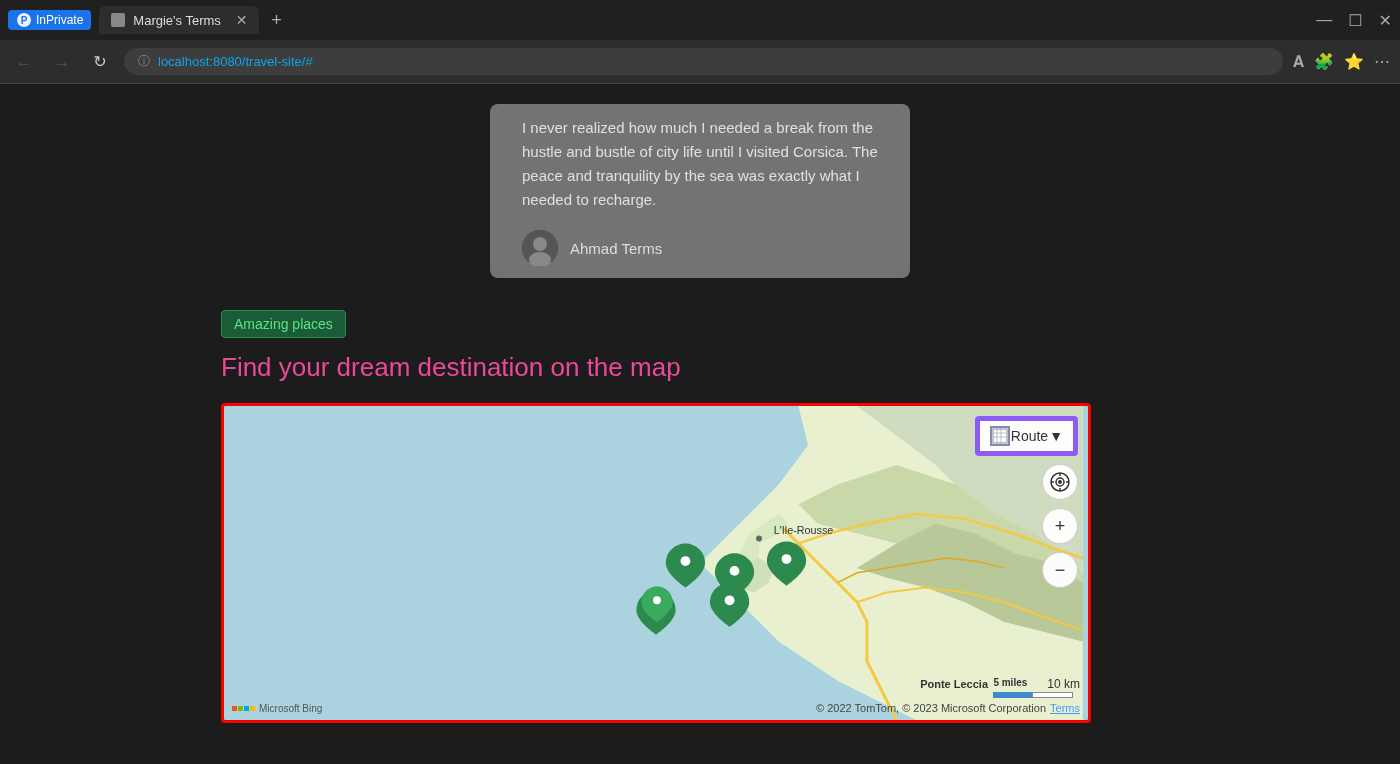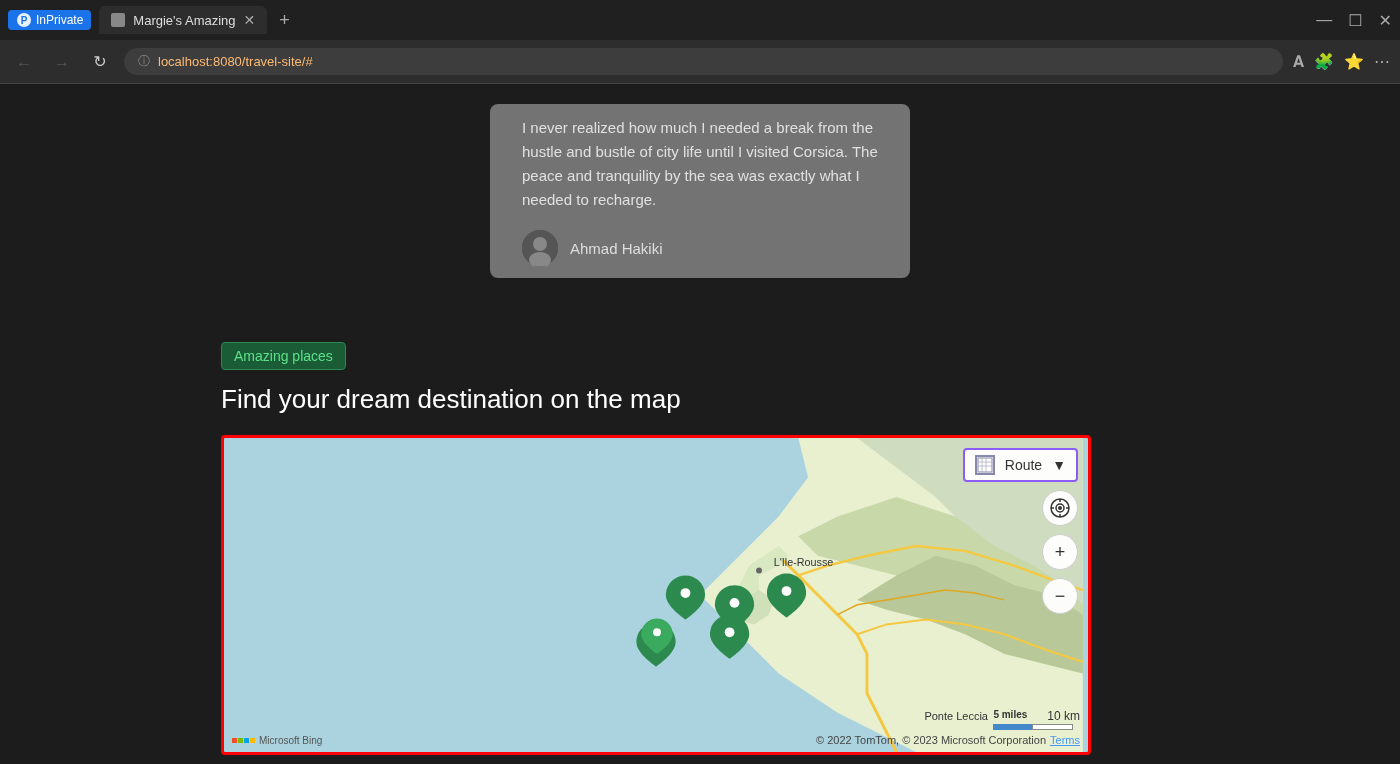--- a/index.html
+++ b/index.html
@@ -114,21 +114,21 @@
       font-size: 13px;
       color: #ddd;
       display: flex;
       align-items: center;
       gap: 8px;
     }
     .address-icon {
       color: #888;
       font-size: 12px;
     }
-    .address-text { color: #fdba74; }
+    .address-text { color: #0ea5e9; }
     .nav-right-icons {
       display: flex;
       align-items: center;
       gap: 10px;
       color: #aaa;
       font-size: 16px;
     }
 
     
     .page-content {
@@ -183,34 +183,33 @@
 
     
     .amazing-places-section {
       padding: 32px 0 0 0;
       display: flex;
       flex-direction: column;
       align-items: center;
     }
     .section-inner {
       width: 958px;
-      margin-top: 32px;
     }
     .section-badge {
       display: inline-block;
       background: #1a5c36;
       color: #5de08a;
       border: 1px solid #2a8a50;
       border-radius: 4px;
       padding: 5px 12px;
       font-size: 14px;
       margin-bottom: 14px;
     }
     .section-title {
-      color: #ffffff;
+      color: #ec4899;
       font-size: 26px;
       font-weight: 400;
       margin-bottom: 20px;
     }
 
     
     .map-wrapper {
       border: 3px solid red;
       border-radius: 4px;
       width: 870px;
@@ -236,26 +235,26 @@
       position: absolute;
       top: 10px;
       right: 10px;
       display: flex;
       flex-direction: column;
       align-items: flex-end;
       gap: 8px;
     }
     .route-dropdown {
       background: rgba(255,255,255,0.95);
-      border: 2px solid #8b5cf6;
+      border: 5px solid #8b5cf6;
       border-radius: 4px;
       padding: 5px 10px;
       display: flex;
       align-items: center;
-      gap: 10px;
+      gap: 1px;
       font-size: 14px;
       color: #333;
       cursor: pointer;
     }
     .route-icon {
       width: 20px;
       height: 20px;
       border: 2px solid #8888aa;
       display: flex;
       align-items: center;
@@ -340,20 +339,21 @@
       flex: 1;
       background: #fff;
       border: 1px solid #888;
     }
     .ponte-leccia-label {
       position: absolute;
       bottom: 30px;
       right: 100px;
       font-size: 11px;
       color: #333;
+      font-weight: bold;
     }
 
     
     .footer-section {
       background: #1c1c1c;
       text-align: center;
       padding: 28px;
       color: #ddd;
       font-size: 22px;
     }
@@ -375,21 +375,21 @@
       <div class="inprivate-badge">
         <svg width="16" height="16" viewBox="0 0 16 16">
           <circle cx="8" cy="8" r="7" fill="white" opacity="0.9"></circle>
           <text x="8" y="12" text-anchor="middle" fill="#1a73e8" font-size="10" font-weight="bold">P</text>
         </svg>
         <span>InPrivate</span>
       </div>
 
       <div class="tab">
         <div class="tab-icon"></div>
-        <span>Margie's Amazing</span>
+        <span>Margie's Terms</span>
         <span class="tab-close">✕</span>
       </div>
       <span class="new-tab-btn">+</span>
     </div>
     <div class="title-bar-right">
       <div class="window-controls">
         <span class="window-btn">—</span>
         <span class="window-btn">☐</span>
         <span class="window-btn">✕</span>
       </div>
@@ -419,21 +419,21 @@
     <div class="testimonial-card">
       <p class="testimonial-text">I never realized how much I needed a break from the hustle and bustle of city life until I visited Corsica. The peace and tranquility by the sea was exactly what I needed to recharge.</p>
       <div class="testimonial-author">
         <div class="author-avatar">
           <svg width="36" height="36" viewBox="0 0 36 36">
             <circle cx="18" cy="18" r="18" fill="#555"></circle>
             <circle cx="18" cy="14" r="7" fill="#888"></circle>
             <ellipse cx="18" cy="30" rx="11" ry="8" fill="#888"></ellipse>
           </svg>
         </div>
-        <span class="author-name">Ahmad Hakiki</span>
+        <span class="author-name">Ahmad Terms</span>
       </div>
     </div>
   </div>
 
   <div class="amazing-places-section">
     <div class="section-inner">
       <div class="section-badge">Amazing places</div>
       <h2 class="section-title">Find your dream destination on the map</h2>
 
       

